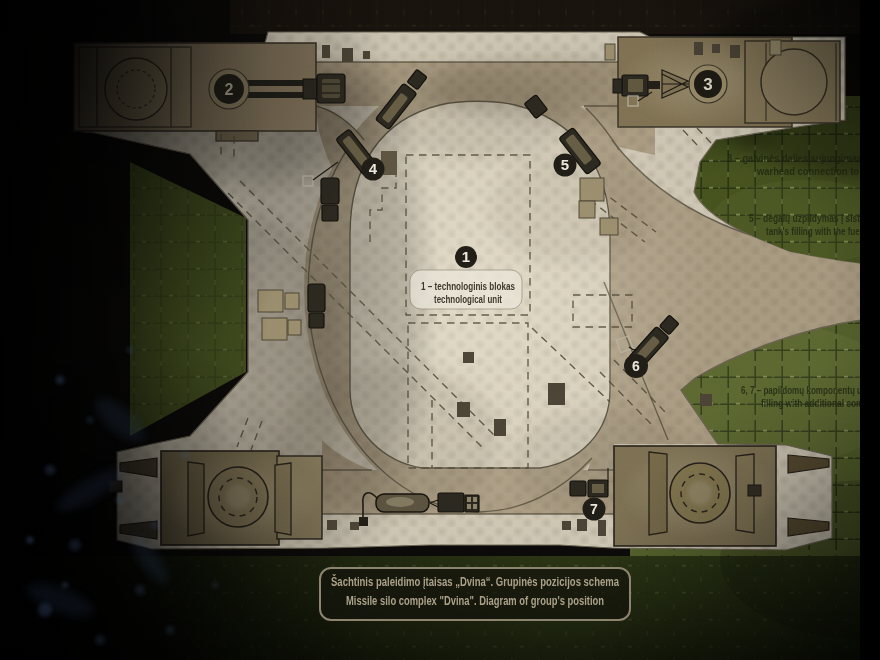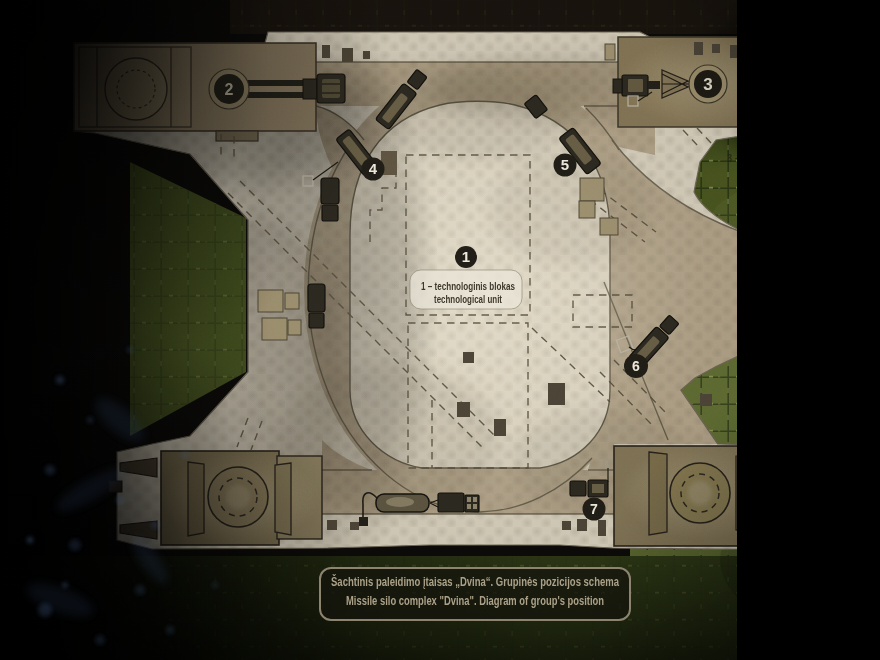--- a/index.html
+++ b/index.html
@@ -1,15 +1,15 @@
 <!DOCTYPE html>
 <html><head><meta charset="utf-8">
 <style>
 html,body{margin:0;padding:0;background:#000;}
-#wrap{width:737px;height:660px;overflow:hidden;position:relative;text-align:center;}
+#wrap{width:860px;height:660px;overflow:hidden;position:relative;text-align:center;}
 svg{display:block;}
 text{font-family:"Liberation Sans",sans-serif;}
 </style></head>
 <body>
 <div id="wrap">
 <svg width="880" height="660" viewBox="0 0 880 660">
 <defs>
   <radialGradient id="bumpg" cx="50%" cy="50%" r="50%">
     <stop offset="0%" stop-color="#4a4130" stop-opacity="0.13"></stop>
     <stop offset="55%" stop-color="#4a4130" stop-opacity="0.06"></stop>

